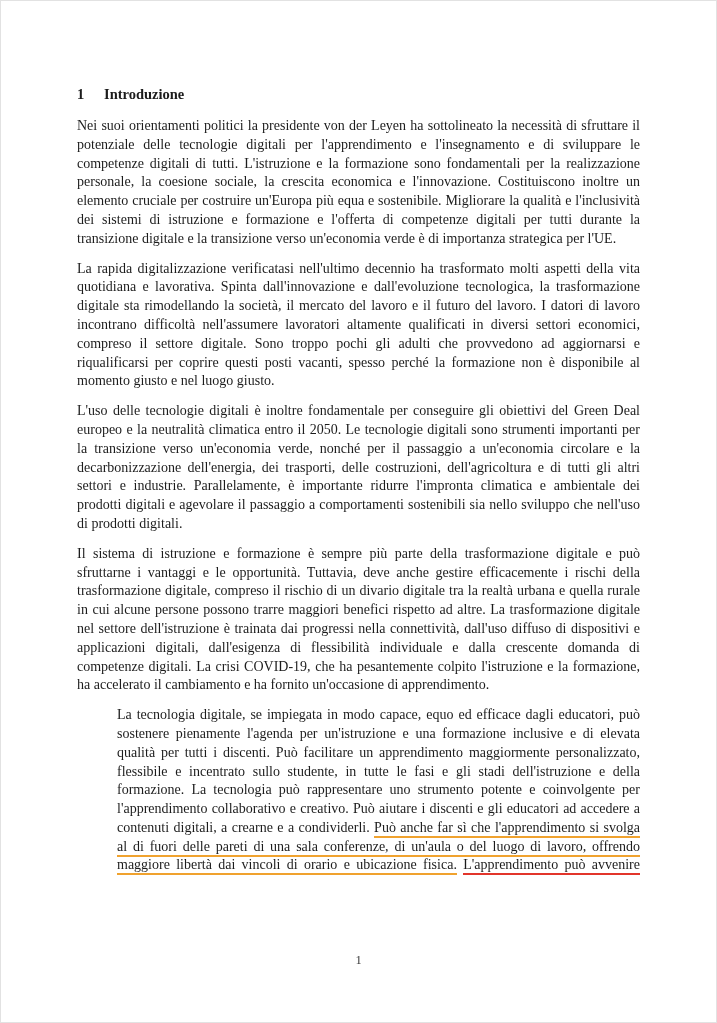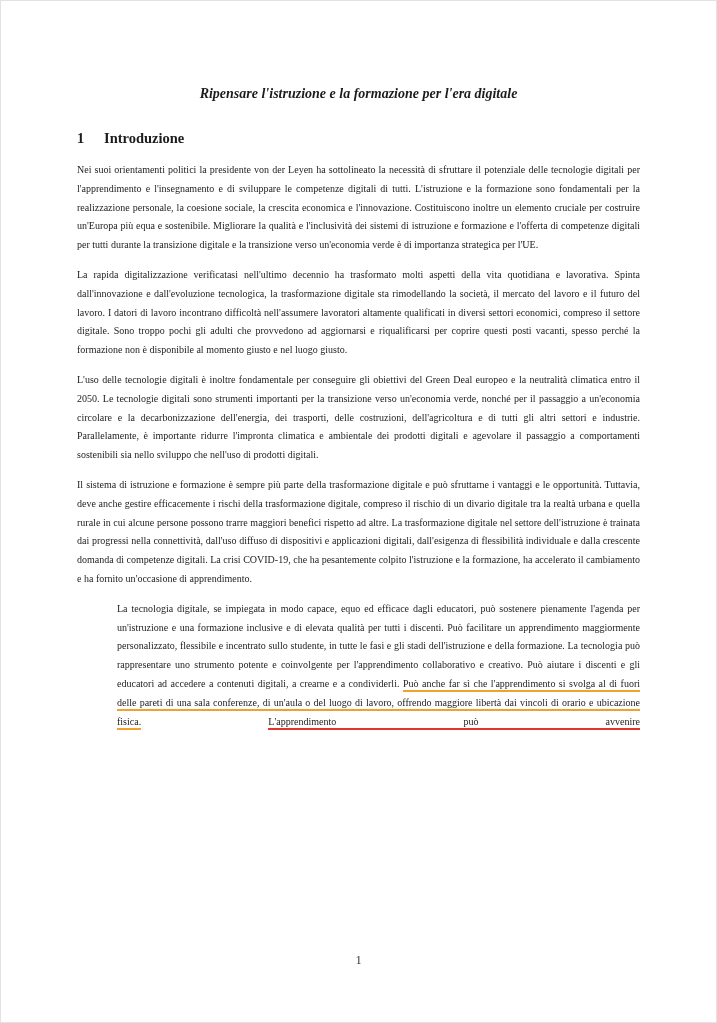--- a/index.html
+++ b/index.html
@@ -33,21 +33,21 @@
     font-weight: bold;
     font-size: 14.5px;
     line-height: 18px;
     margin: 0 0 14px 0;
   }
   .section-heading .sec-num {
     display: inline-block;
     width: 27px;
   }
   .para {
-    font-size: 10px;
+    font-size: 14px;
     line-height: 18.8px;
     text-align: justify;
     margin: 0 0 11px 0;
     hyphens: none;
   }
   .para.justify-last {
     text-align-last: justify;
     margin-left: 40px;
   }
   .u-orange {
@@ -66,21 +66,20 @@
     text-align: center;
     font-size: 12.5px;
     color: #3a3a3a;
   }
 </style>
 </head>
 <body>
 
 <div class="page">
   <div class="content">
-    <div class="doc-title">Ripensare l'istruzione e la formazione per l'era digitale</div>
 
     <div class="section-heading">
       <span class="sec-num">1</span><span>Introduzione</span>
     </div>
 
     <div id="doc-body">
         <div class="para"><span>Nei suoi orientamenti politici la presidente von der Leyen ha sottolineato la necessità di sfruttare il potenziale delle tecnologie digitali per l'apprendimento e l'insegnamento e di sviluppare le competenze digitali di tutti. L'istruzione e la formazione sono fondamentali per la realizzazione personale, la coesione sociale, la crescita economica e l'innovazione. Costituiscono inoltre un elemento cruciale per costruire un'Europa più equa e sostenibile. Migliorare la qualità e l'inclusività dei sistemi di istruzione e formazione e l'offerta di competenze digitali per tutti durante la transizione digitale e la transizione verso un'economia verde è di importanza strategica per l'UE.</span></div>
         <div class="para"><span>La rapida digitalizzazione verificatasi nell'ultimo decennio ha trasformato molti aspetti della vita quotidiana e lavorativa. Spinta dall'innovazione e dall'evoluzione tecnologica, la trasformazione digitale sta rimodellando la società, il mercato del lavoro e il futuro del lavoro. I datori di lavoro incontrano difficoltà nell'assumere lavoratori altamente qualificati in diversi settori economici, compreso il settore digitale. Sono troppo pochi gli adulti che provvedono ad aggiornarsi e riqualificarsi per coprire questi posti vacanti, spesso perché la formazione non è disponibile al momento giusto e nel luogo giusto.</span></div>
         <div class="para"><span>L'uso delle tecnologie digitali è inoltre fondamentale per conseguire gli obiettivi del Green Deal europeo e la neutralità climatica entro il 2050. Le tecnologie digitali sono strumenti importanti per la transizione verso un'economia verde, nonché per il passaggio a un'economia circolare e la decarbonizzazione dell'energia, dei trasporti, delle costruzioni, dell'agricoltura e di tutti gli altri settori e industrie. Parallelamente, è importante ridurre l'impronta climatica e ambientale dei prodotti digitali e agevolare il passaggio a comportamenti sostenibili sia nello sviluppo che nell'uso di prodotti digitali.</span></div>
         <div class="para"><span>Il sistema di istruzione e formazione è sempre più parte della trasformazione digitale e può sfruttarne i vantaggi e le opportunità. Tuttavia, deve anche gestire efficacemente i rischi della trasformazione digitale, compreso il rischio di un divario digitale tra la realtà urbana e quella rurale in cui alcune persone possono trarre maggiori benefici rispetto ad altre. La trasformazione digitale nel settore dell'istruzione è trainata dai progressi nella connettività, dall'uso diffuso di dispositivi e applicazioni digitali, dall'esigenza di flessibilità individuale e dalla crescente domanda di competenze digitali. La crisi COVID-19, che ha pesantemente colpito l'istruzione e la formazione, ha accelerato il cambiamento e ha fornito un'occasione di apprendimento.</span></div>

